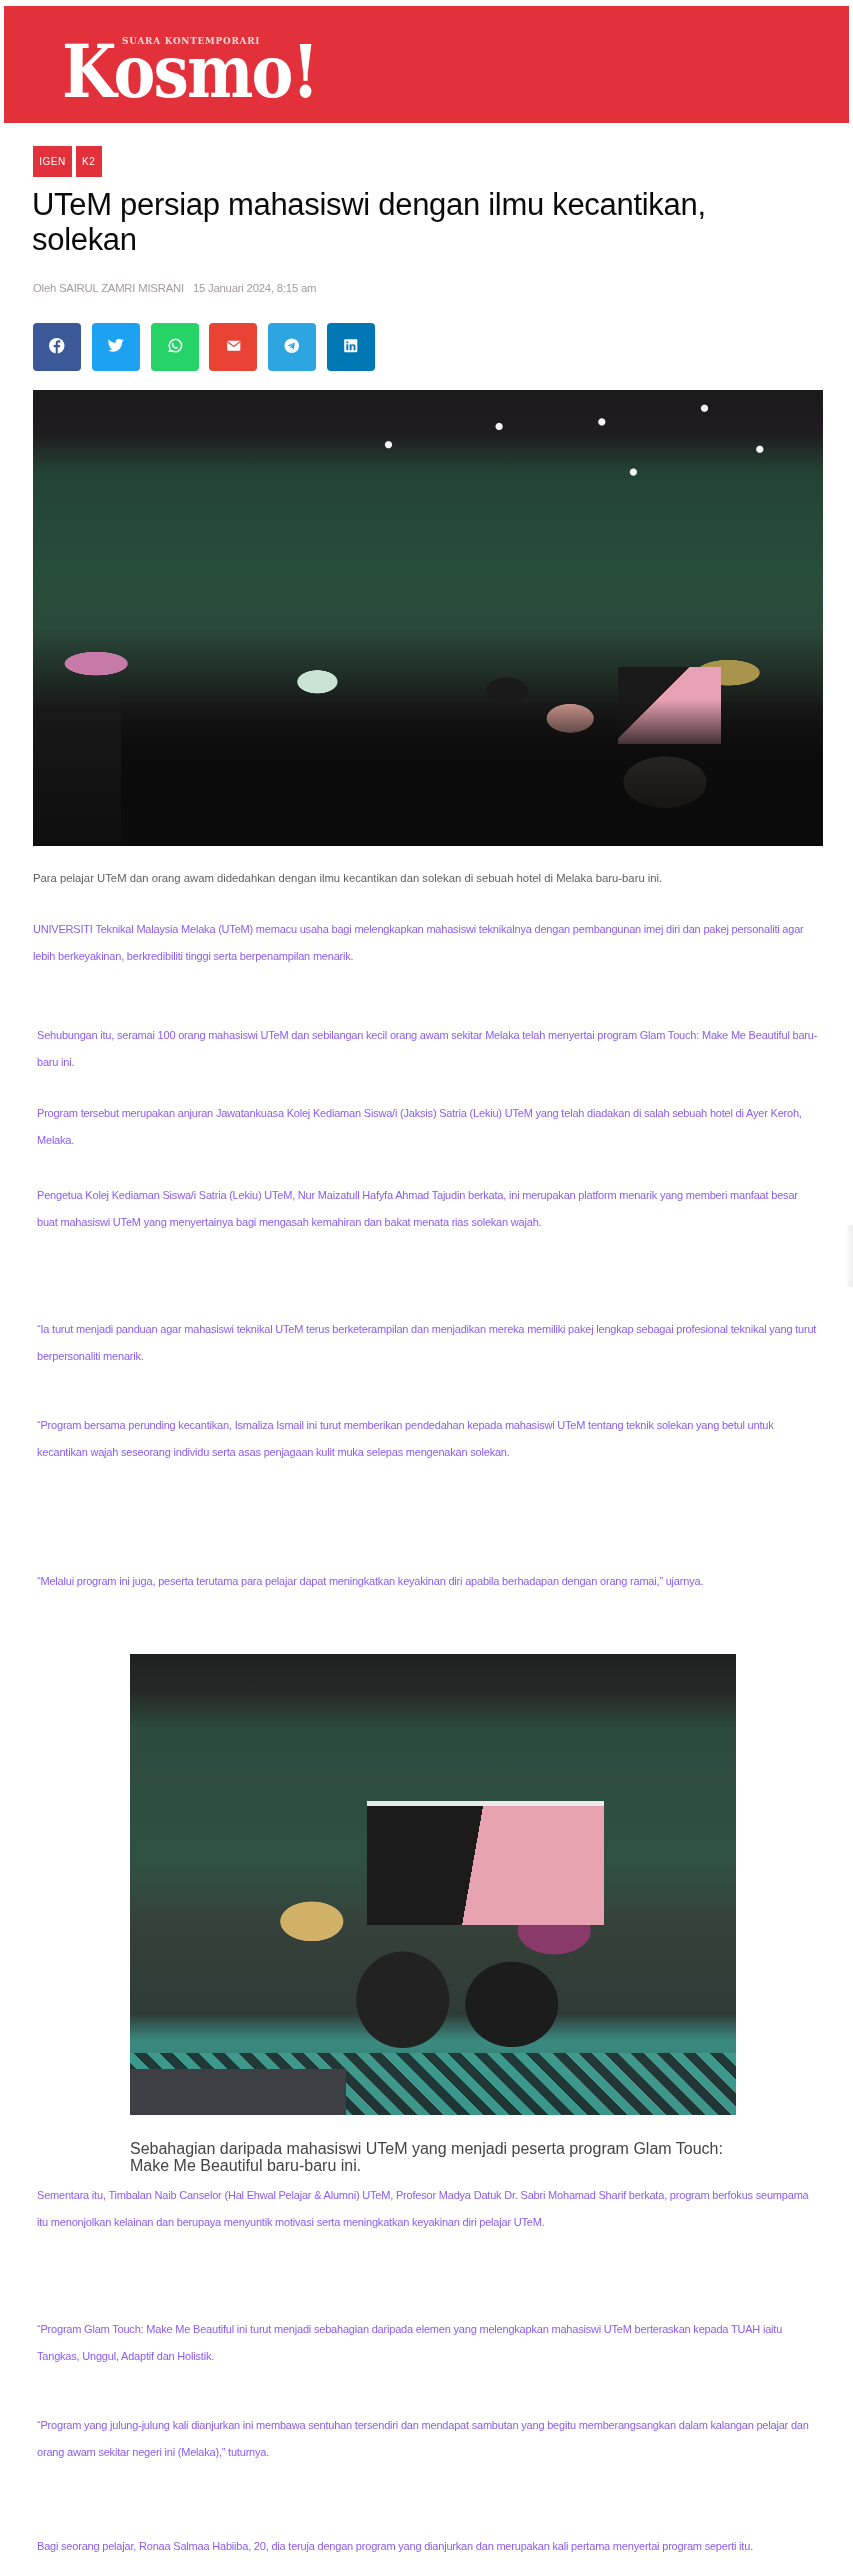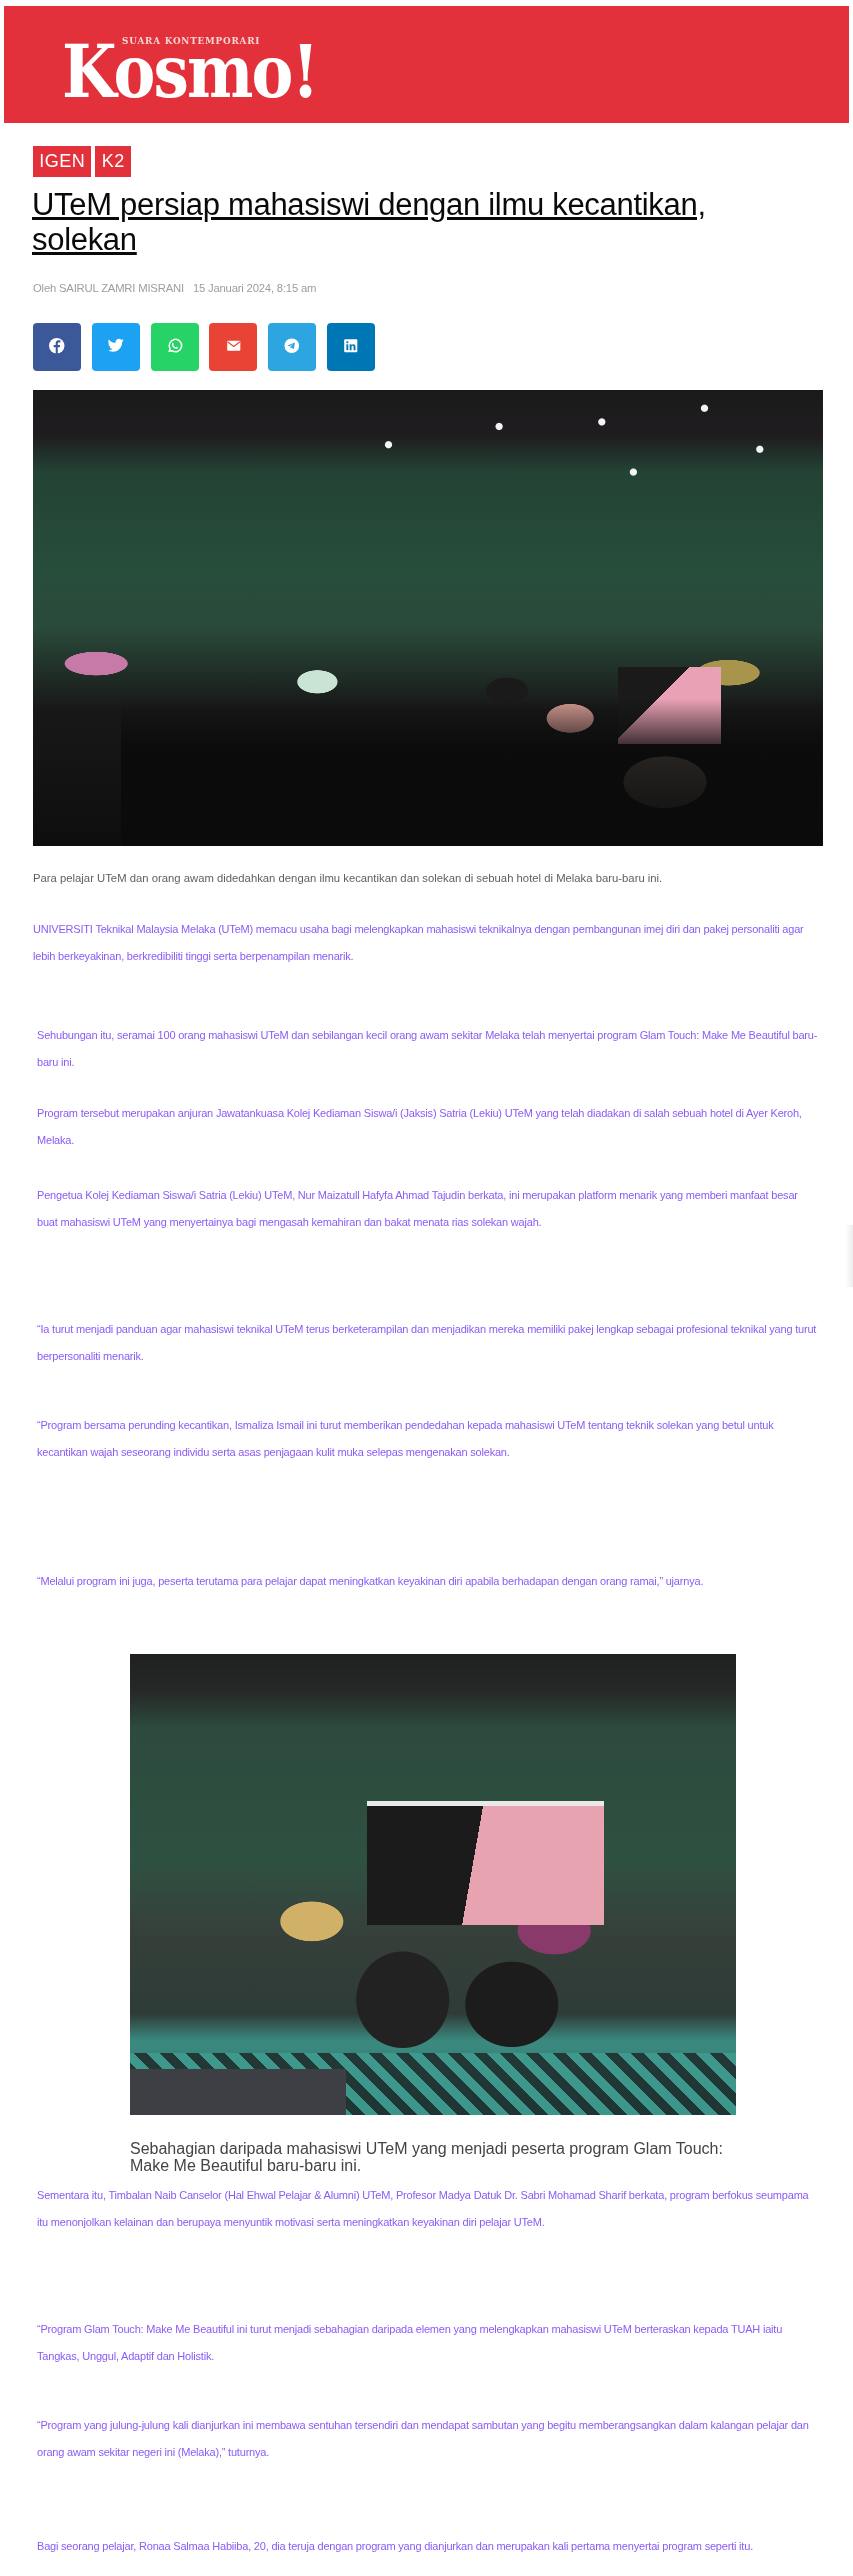--- a/index.html
+++ b/index.html
@@ -33,28 +33,28 @@
     font-family: "DejaVu Serif", "Liberation Serif", serif;
     font-weight: bold; font-size: 73px; line-height: 73px;
     letter-spacing: -2.1px; color: #ffffff;
     transform: scaleX(0.86); transform-origin: left top;
   }
   
   .tags { position: absolute; left: 33px; top: 146px; display: flex; gap: 4.1px; }
   .tag {
     background: #e2313a; color: #ffffff;
     height: 31px; padding: 0 6.2px;
-    font-size: 18px; line-height: 31px; letter-spacing: 0.5px;
+    font-size: 10px; line-height: 31px; letter-spacing: 0.5px;
     font-weight: normal;
   }
   
   .title {
     position: absolute; left: 32px; top: 187px; width: 773px;
     font-size: 31px; line-height: 35px; font-weight: normal;
-    color: #0a0a0a; letter-spacing: -0.3px; text-decoration: underline;
+    color: #0a0a0a; letter-spacing: -0.3px;
   }
   .meta {
     position: absolute; left: 33px; top: 282px;
     font-size: 11.3px; color: #a49b9b; letter-spacing: -0.2px;
     display: flex; gap: 9px; white-space: nowrap;
   }
   
   .share { position: absolute; left: 33px; top: 323px; display: flex; gap: 10.8px; }
   .share-btn {
     width: 48px; height: 48px; border-radius: 4.1px;

